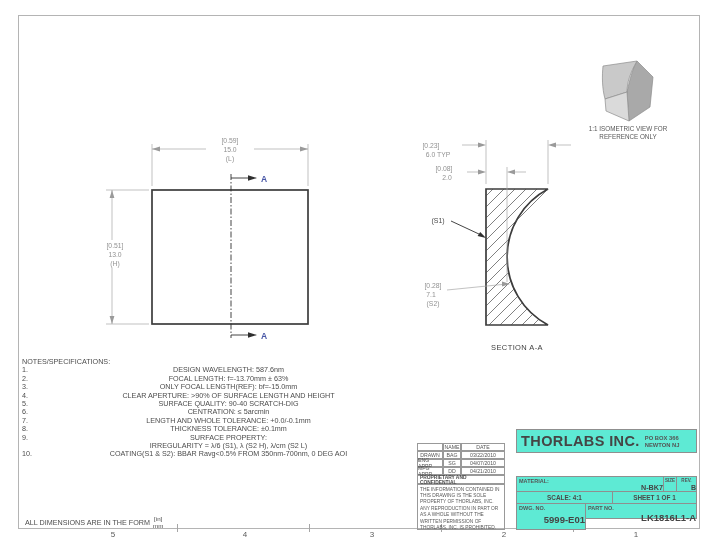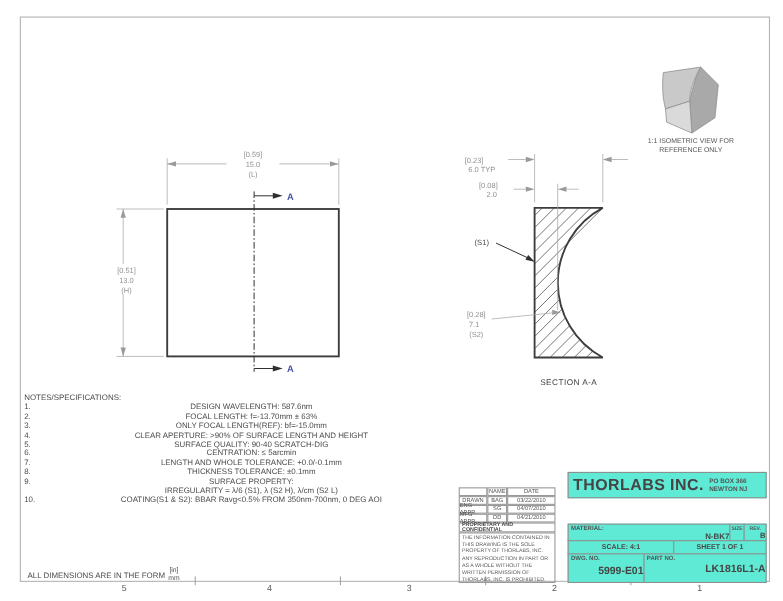--- a/index.html
+++ b/index.html
@@ -287,18 +287,18 @@
   <div class="tb-cell" style="left:676px;top:476px;width:21px;height:16px">
     <div class="tb-mini-label">REV.</div>
     <div class="tb-value-center" style="top:7px;font-size:7px">B</div>
   </div>
   <div class="tb-cell tb-mid" style="left:516px;top:491px;width:97px;height:13px">SCALE: 4:1</div>
   <div class="tb-cell tb-mid" style="left:612px;top:491px;width:85px;height:13px">SHEET 1 OF 1</div>
   <div class="tb-cell" style="left:516px;top:503px;width:70px;height:27px">
     <span class="tb-label">DWG.  NO.</span>
     <div class="tb-value-center" style="top:10px;font-size:9.5px">5999-E01</div>
   </div>
-  <div class="tb-cell" style="left:585px;top:503px;width:112px;height:27px">
+  <div class="tb-cell" style="left:585px;top:503px;width:112px;height:16px">
     <span class="tb-label">PART  NO.</span>
     <div class="tb-value-center" style="top:8px;font-size:9.5px">LK1816L1-A</div>
   </div>
 
 </div>
 
 </body></html>

